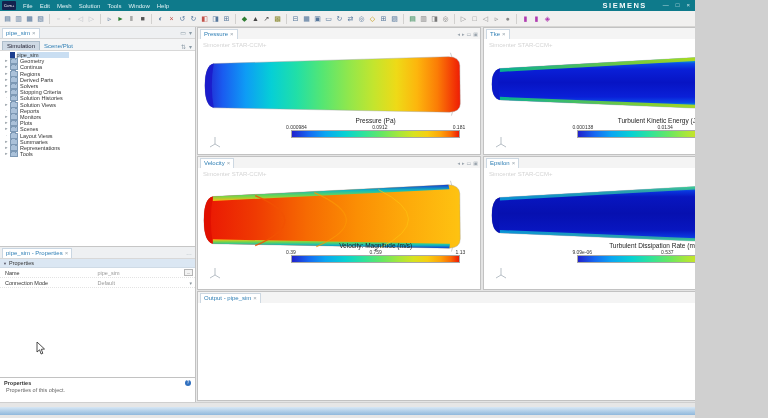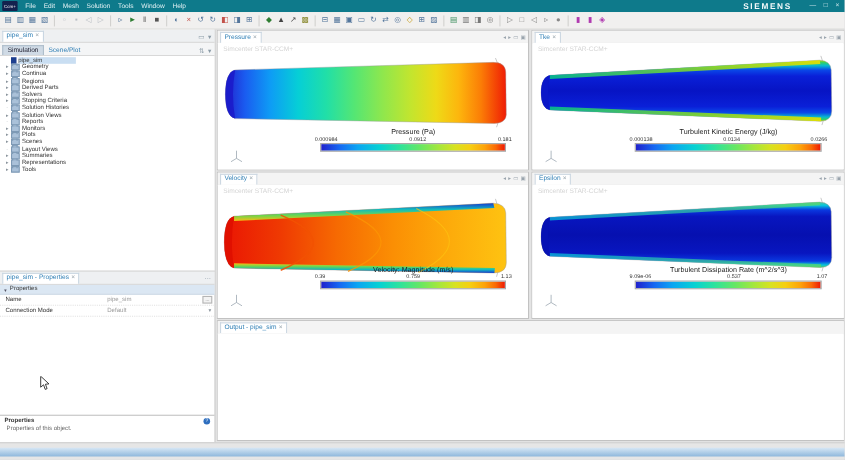--- a/index.html
+++ b/index.html
@@ -1,16 +1,16 @@
 <!DOCTYPE html>
 <html><head>
 <meta charset="utf-8">
 <style>
   html,body{margin:0;padding:0;background:#d0d0d0}
-  .stage{position:relative;width:768px;height:418px;overflow:hidden;background:#e9e9e9;
+  .stage{position:relative;width:695px;height:418px;overflow:hidden;background:#e9e9e9;
          font-family:"Liberation Sans",sans-serif;-webkit-font-smoothing:antialiased}
   
   .titlebar{position:absolute;top:0;left:0;right:0;height:11px;background:#0e7a8b;display:flex;align-items:center}
   .appicon{width:14px;height:9px;margin-left:2px;background:#13224e;color:#fff;font-size:4px;line-height:9px;text-align:center;border-radius:1px}
   .menu{font-size:6px;color:#dff0f3;margin-left:7px;cursor:default}
   .brand{margin-left:auto;font-size:7.5px;font-weight:bold;color:#f4fafb;letter-spacing:1.5px}
   .winctrls{display:flex;margin:0 5px 0 16px;gap:7px}
   .wbtn{font-size:6px;color:#cfe7ec;line-height:11px}
   
   .toolbar{position:absolute;top:11px;left:0;right:0;height:15px;background:#f1f0ef;border-bottom:1px solid #d7d6d4;display:flex;align-items:center;padding-left:2px;overflow:hidden}

